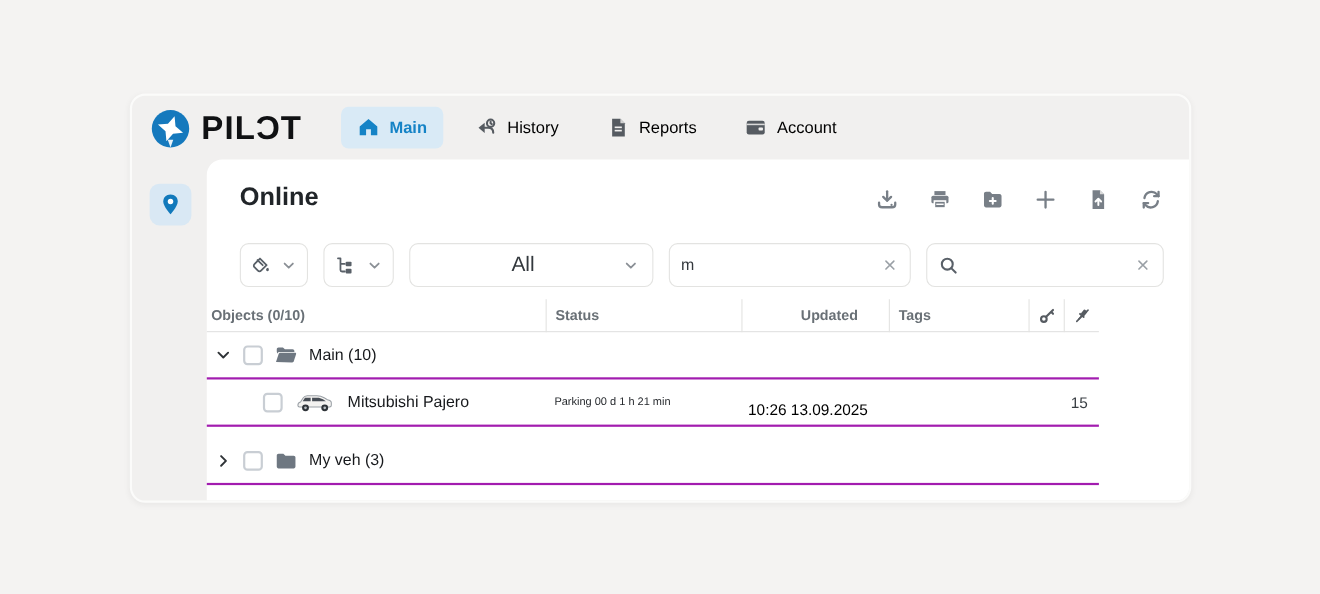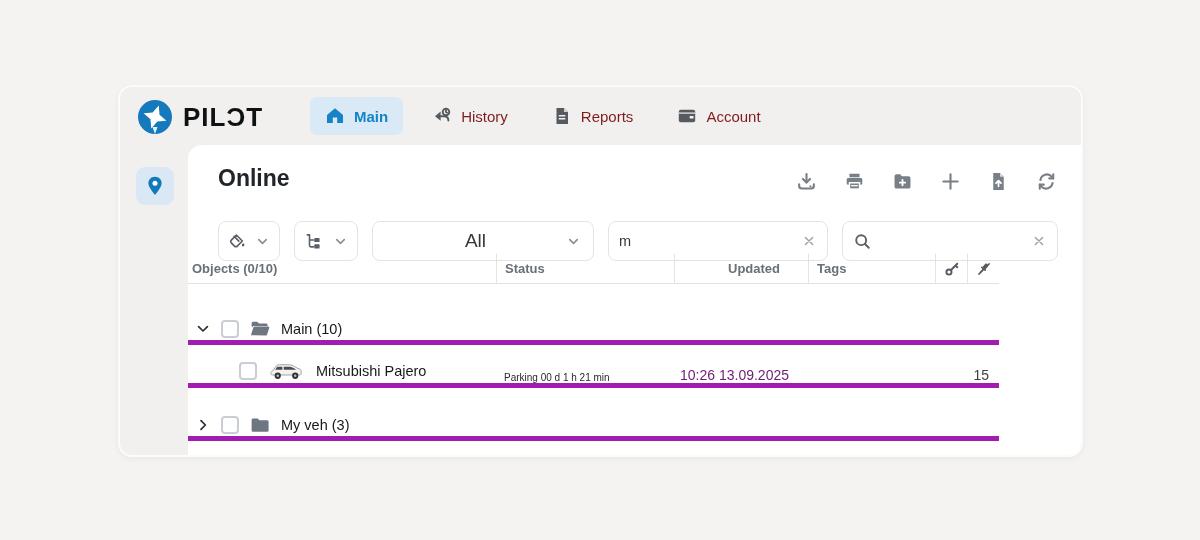--- a/index.html
+++ b/index.html
@@ -7,25 +7,25 @@
   body { font-family:"Liberation Sans", sans-serif; background:#f4f3f2; overflow:hidden; }
   .stage { position:relative; width:1200px; height:540px; background:#f4f3f2; }
 
   .card { position:absolute; left:118px; top:85px; width:965px; height:372px;
           background:#f1f0ef; border:2px solid #fbfbfa; border-radius:14px;
           box-shadow:0 2px 6px rgba(0,0,0,.05); overflow:hidden; }
 
   
   .brand { position:absolute; left:16px; top:10px; height:40px; display:flex; align-items:center; gap:9px; }
   .brand-mark { width:38px; height:38px; }
-  .brand-name { font-size:26px; font-weight:800; letter-spacing:1px; color:#101113; }
+  .brand-name { font-size:30px; font-weight:800; letter-spacing:1px; color:#101113; }
 
   .nav { position:absolute; left:190px; top:9px; height:40px; display:flex; align-items:center; gap:14px; }
   .nav-item { display:flex; align-items:center; gap:9px; height:38px; padding:0 15px; border-radius:7px;
-              font-size:15px; color:#7f1d1d; cursor:pointer; }
+              font-size:15px; color:#000000; cursor:pointer; }
   .nav-item .nicon { width:20px; height:20px; color:#565b61; display:flex; }
   .nav-item.active { background:#d9eaf6; color:#1583c6; font-weight:600; }
   .nav-item.active .nicon { color:#1583c6; }
 
   
   .panel { position:absolute; left:68px; top:58px; right:0; bottom:0; background:#ffffff;
            border-top-left-radius:14px; }
 
   
   .pin-tool { position:absolute; left:16px; top:80px; width:38px; height:38px; border-radius:9px;
@@ -48,38 +48,38 @@
   .ctl-select .sel-label { flex:1; text-align:center; font-size:19px; color:#33383d; }
   .ctl-input1 { left:488px; width:220px; padding:0 10px; }
   .ctl-search { left:722px; width:216px; padding:0 10px; gap:7px; }
   .ctl .cicon { width:19px; height:19px; color:#596068; display:flex; flex:none; }
   .ctl .chev { width:15px; height:15px; color:#8b9096; display:flex; flex:none; }
   .ctl input { border:none; outline:none; flex:1; min-width:0; font-size:14.5px; color:#33383d;
                font-family:"Liberation Sans", sans-serif; background:transparent; }
   .ctl .clear-x { width:16px; height:16px; color:#9aa0a6; display:flex; flex:none; cursor:pointer; }
 
   
-  .thead { position:absolute; left:68px; top:167px; width:811px; height:30px; display:flex;
+  .thead { position:absolute; left:68px; top:185px; width:811px; height:30px; display:flex;
            border-bottom:1px solid #e2e2e1; align-items:center; }
   .th { font-size:13px; font-weight:700; color:#697076; height:30px; display:flex; align-items:center; }
   .th + .th { border-left:1px solid #e3e3e2; }
   .th-objects { width:308px; padding-left:4px; }
   .th-status  { width:178px; padding-left:8px; }
   .th-updated { width:134px; justify-content:flex-end; padding-right:28px; }
   .th-tags    { width:127px; padding-left:8px; }
   .th-key     { width:32px;  justify-content:center; color:#565b61; }
   .th-pin     { width:32px;  justify-content:center; color:#565b61; }
   .th svg { width:16px; height:16px; }
 
-  .trow { position:absolute; left:68px; width:811px; height:43px; display:flex; align-items:flex-end;
-          border-bottom:5px solid #a21caf; cursor:pointer; }
+  .trow { position:absolute; left:68px; width:811px; height:43px; display:flex; align-items:center;
+          border-bottom:2px solid #a21caf; cursor:pointer; }
   .row-1 { top:215px; } .row-2 { top:258px; } .row-3 { top:311px; }
   .cell-objects { width:308px; display:flex; align-items:center; padding-left:7px; flex:none; }
   .cell-status  { width:178px; padding-left:8px; font-size:10px; color:#26292d; flex:none; }
-  .cell-updated { width:134px; padding-left:6px; font-size:14px; color:#701a75; flex:none;margin-top:12px; }
+  .cell-updated { width:134px; padding-left:6px; font-size:14px; color:#000000; flex:none;margin-top:12px; }
   .cell-tags    { width:127px; flex:none; }
   .cell-value   { width:64px; text-align:right; padding-right:10px; font-size:14px; color:#3a3f44; flex:none; }
 
   .row-chevron { width:16px; height:16px; color:#2f3337; display:flex; margin-right:10px; cursor:pointer; flex:none; }
   .indent { width:44px; flex:none; }
   .checkbox { width:18px; height:18px; border:2px solid #c9ced4; border-radius:4px; background:#fff;
               margin-right:10px; cursor:pointer; flex:none; }
   .folder-ico { width:22px; height:22px; color:#6e7781; display:flex; margin-right:10px; flex:none; }
   .row-label { font-size:14.5px; color:#17191c; }
   .car-thumb { width:38px; height:24px; margin-right:11px; flex:none; display:flex; }

